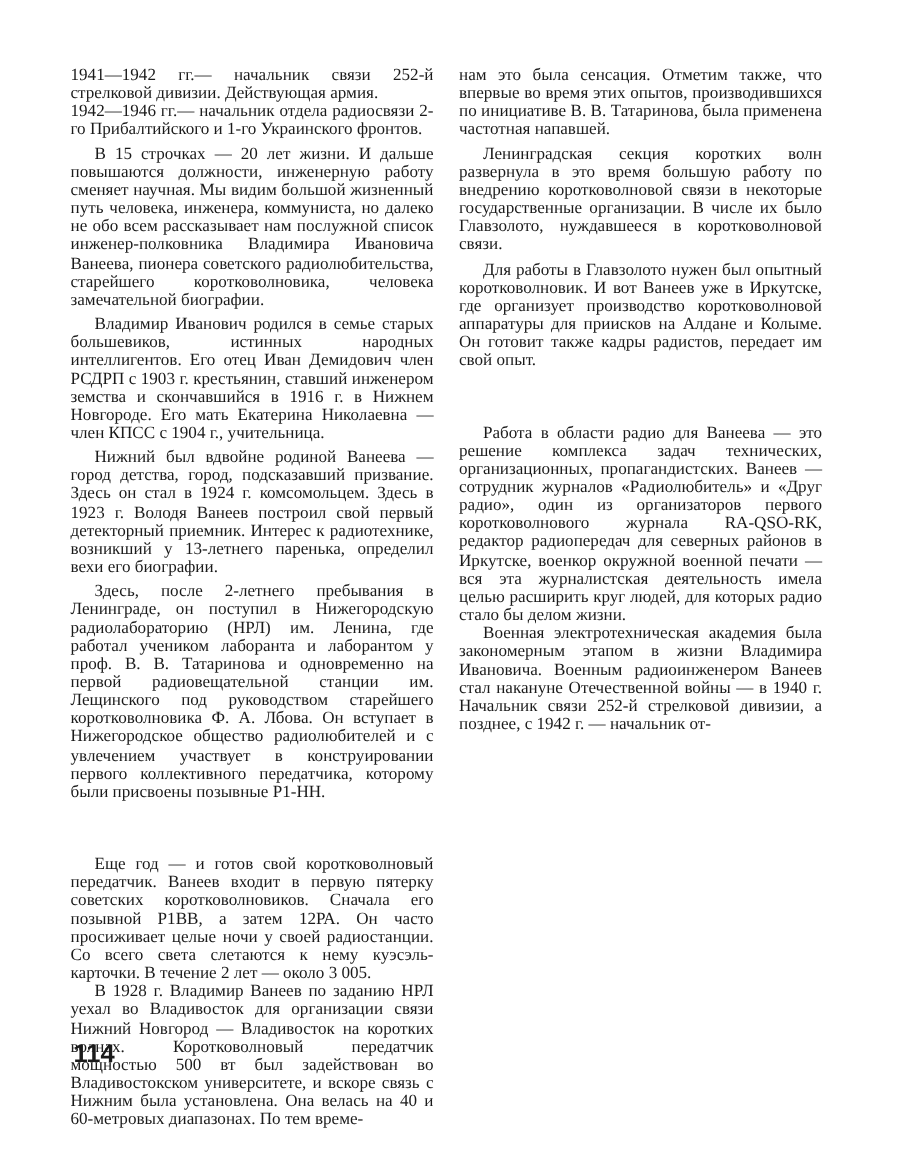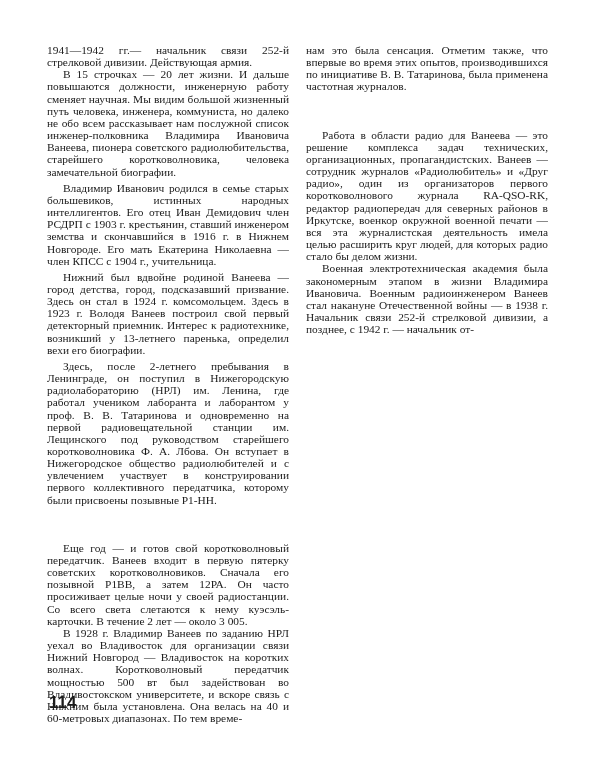--- a/index.html
+++ b/index.html
@@ -12,28 +12,31 @@
   .col p.noindent { text-indent: 0; margin-bottom: 0; }
   .col p.tight { margin-bottom: 0; margin-top: 36px; }
   .page-number { position: absolute; left: 49px; top: 693px; font-family: "Liberation Sans", sans-serif; font-weight: bold; font-size: 17px; color: #1a1a1a; }
 </style>
 </head>
 <body>
 
 <div class="page">
   <div class="col col-left">
     <p class="noindent">1941—1942 гг.— начальник связи 252-й стрелковой дивизии. Действующая армия.</p>
+    <p class="noindent" style="margin-bottom:4px">1942—1946 гг.— начальник отдела радиосвязи 2-го Прибалтийского и 1-го Украинского фронтов.</p>
     <p>В 15 строчках — 20 лет жизни. И дальше повышаются должности, инженерную работу сменяет научная. Мы видим большой жизненный путь человека, инженера, коммуниста, но далеко не обо всем рассказывает нам послужной список инженер-полковника Владимира Ивановича Ванеева, пионера советского радиолюбительства, старейшего коротковолновика, человека замечательной биографии.</p>
     <p>Владимир Иванович родился в семье старых большевиков, истинных народных интеллигентов. Его отец Иван Демидович член РСДРП с 1903 г. крестьянин, ставший инженером земства и скончавшийся в 1916 г. в Нижнем Новгороде. Его мать Екатерина Николаевна — член КПСС с 1904 г., учительница.</p>
     <p>Нижний был вдвойне родиной Ванеева — город детства, город, подсказавший призвание. Здесь он стал в 1924 г. комсомольцем. Здесь в 1923 г. Володя Ванеев построил свой первый детекторный приемник. Интерес к радиотехнике, возникший у 13-летнего паренька, определил вехи его биографии.</p>
     <p>Здесь, после 2-летнего пребывания в Ленинграде, он поступил в Нижегородскую радиолабораторию (НРЛ) им. Ленина, где работал учеником лаборанта и лаборантом у проф. В. В. Татаринова и одновременно на первой радиовещательной станции им. Лещинского под руководством старейшего коротковолновика Ф. А. Лбова. Он вступает в Нижегородское общество радиолюбителей и с увлечением участвует в конструировании первого коллективного передатчика, которому были присвоены позывные Р1-НН.</p>
     <p class="tight">Еще год — и готов свой коротковолновый передатчик. Ванеев входит в первую пятерку советских коротковолновиков. Сначала его позывной Р1ВВ, а затем 12РА. Он часто просиживает целые ночи у своей радиостанции. Со всего света слетаются к нему куэсэль-карточки. В течение 2 лет — около 3 005.</p>
     <p>В 1928 г. Владимир Ванеев по заданию НРЛ уехал во Владивосток для организации связи Нижний Новгород — Владивосток на коротких волнах. Коротковолновый передатчик мощностью 500 вт был задействован во Владивостокском университете, и вскоре связь с Нижним была установлена. Она велась на 40 и 60-метровых диапазонах. По тем време-</p>
   </div>
 
   <div class="col col-right">
-    <p class="noindent" style="margin-bottom:4px">нам это была сенсация. Отметим также, что впервые во время этих опытов, производившихся по инициативе В. В. Татаринова, была применена частотная журналов.</p>
+    <p class="noindent" style="margin-bottom:4px">нам это была сенсация. Отметим также, что впервые во время этих опытов, производившихся по инициативе В. В. Татаринова, была применена частотная напавшей.</p>
+    <p>Ленинградская секция коротких волн развернула в это время большую работу по внедрению коротковолновой связи в некоторые государственные организации. В числе их было Главзолото, нуждавшееся в коротковолновой связи.</p>
+    <p>Для работы в Главзолото нужен был опытный коротковолновик. И вот Ванеев уже в Иркутске, где организует производство коротковолновой аппаратуры для приисков на Алдане и Колыме. Он готовит также кадры радистов, передает им свой опыт.</p>
     <p class="tight">Работа в области радио для Ванеева — это решение комплекса задач технических, организационных, пропагандистских. Ванеев — сотрудник журналов «Радиолюбитель» и «Друг радио», один из организаторов первого коротковолнового журнала RA-QSO-RK, редактор радиопередач для северных районов в Иркутске, военкор окружной военной печати — вся эта журналистская деятельность имела целью расширить круг людей, для которых радио стало бы делом жизни.</p>
-    <p>Военная электротехническая академия была закономерным этапом в жизни Владимира Ивановича. Военным радиоинженером Ванеев стал накануне Отечественной войны — в 1938 г. Начальник связи 252-й стрелковой дивизии, а позднее, с 1942 г. — начальник от-</p>
+    <p>Военная электротехническая академия была закономерным этапом в жизни Владимира Ивановича. Военным радиоинженером Ванеев стал накануне Отечественной войны — в 1940 г. Начальник связи 252-й стрелковой дивизии, а позднее, с 1942 г. — начальник от-</p>
   </div>
 
   <div class="page-number">114</div>
 </div>
 
 </body></html>

